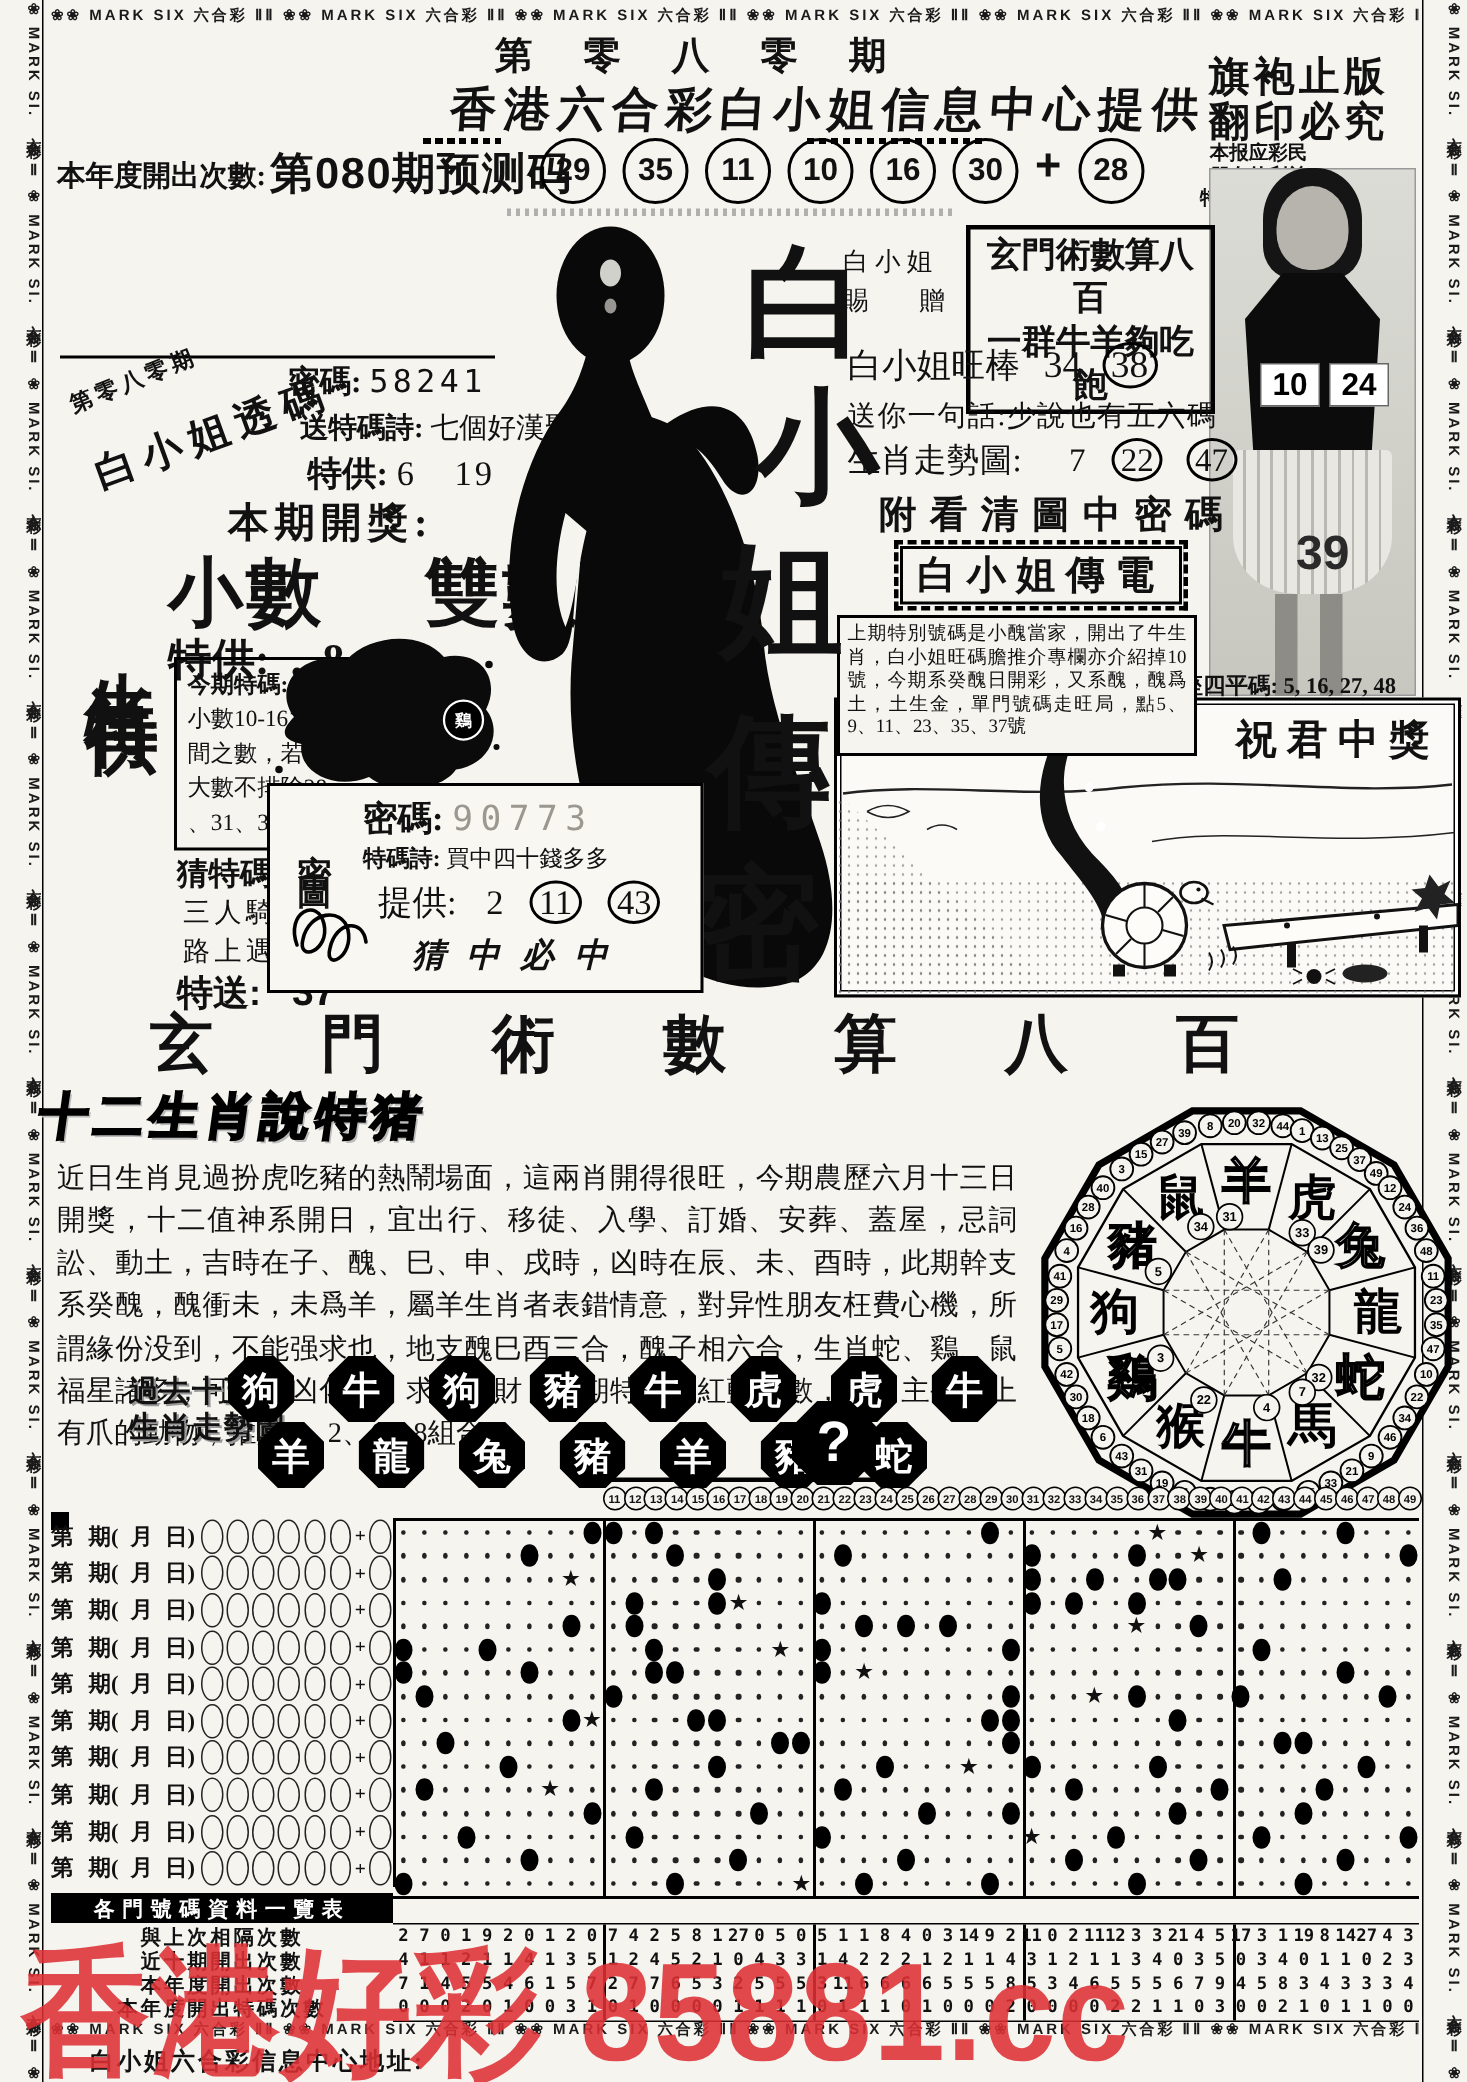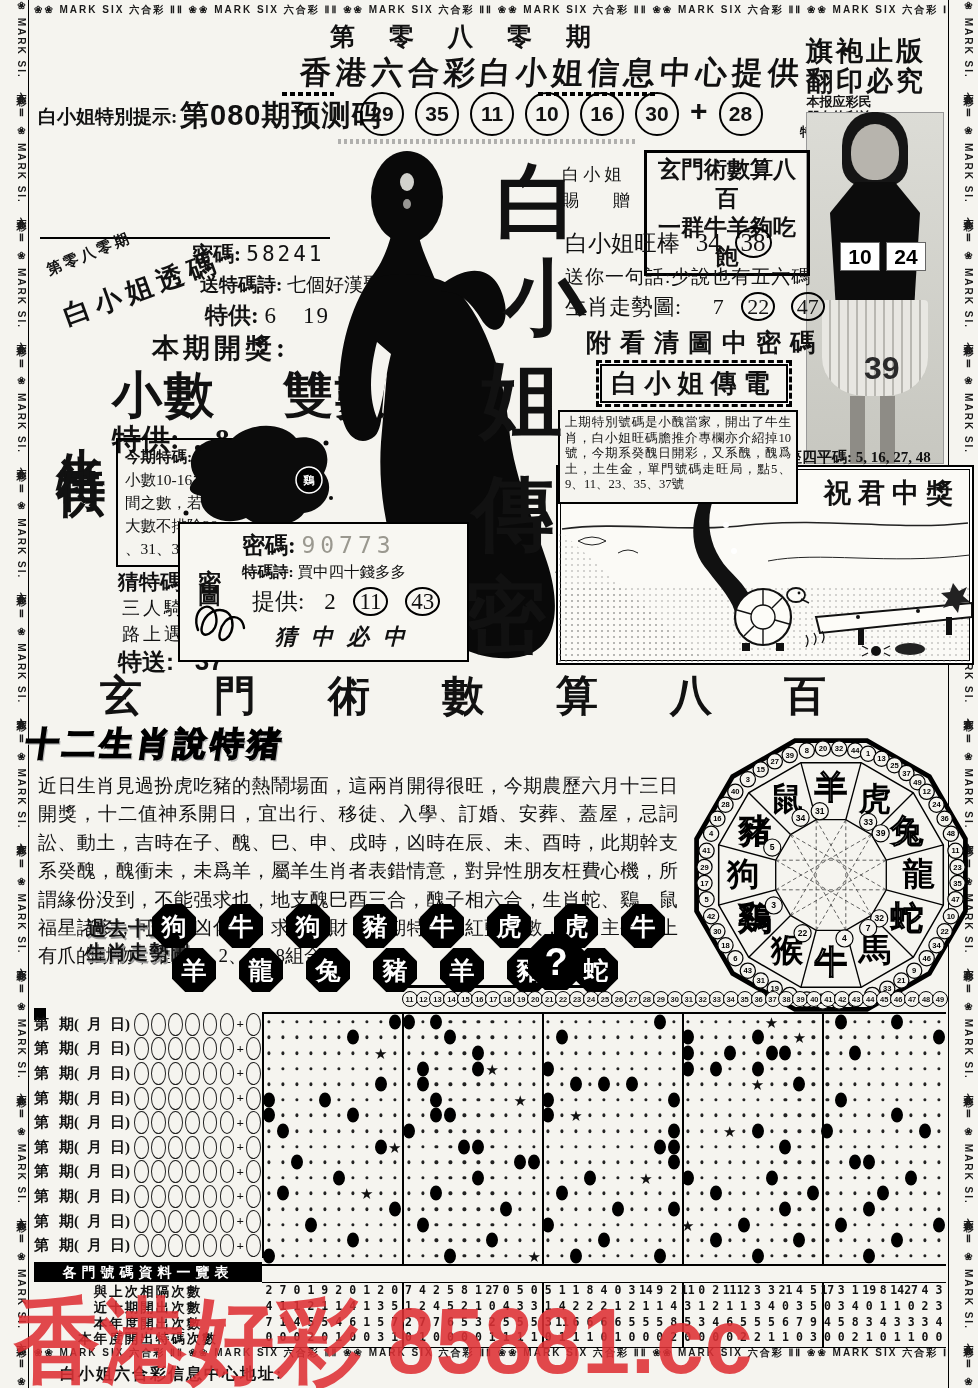--- a/index.html
+++ b/index.html
@@ -84,21 +84,21 @@
 
   <div class="abs issue serif" style="left:330px;top:20px;">第零八零期</div>
   <div class="abs maintitle serif" style="left:300px;top:52px;">香港六合彩白小姐信息中心提供</div>
   <div class="abs squig" style="left:282px;top:92px;width:52px;"></div>
   <div class="abs squig" style="left:538px;top:92px;width:118px;"></div>
   <div class="abs stamp serif" style="left:806px;top:36px;text-align:center;">
     <div>旗袍止版</div>
     <div>翻印必究</div>
   </div>
 
-  <div class="abs predlabel serif" style="left:38px;top:104px;">白小姐特別提示:</div>
+  <div class="abs predlabel serif" style="left:38px;top:104px;">本年度開出次數:</div>
   <div class="abs predtitle" style="left:180px;top:96px;">第080期预测码</div>
   <div class="abs" id="pred-balls" style="left:360px;top:92px;white-space:nowrap;"><span class="ball">29</span><span class="ball">35</span><span class="ball">11</span><span class="ball">10</span><span class="ball">16</span><span class="ball">30</span><span class="plus">+</span><span class="ball">28</span></div>
   <div class="abs smudge" style="left:338px;top:139px;width:300px;"></div>
   <div class="abs note3" style="left:796px;top:94px;width:86px;">
     <div>本报应彩民</div>
     <div>朋友的利益</div>
     <div>特推出加强版</div>
   </div>
 
   <div class="abs" id="photo" style="left:806px;top:112px;width:138px;height:352px;">

